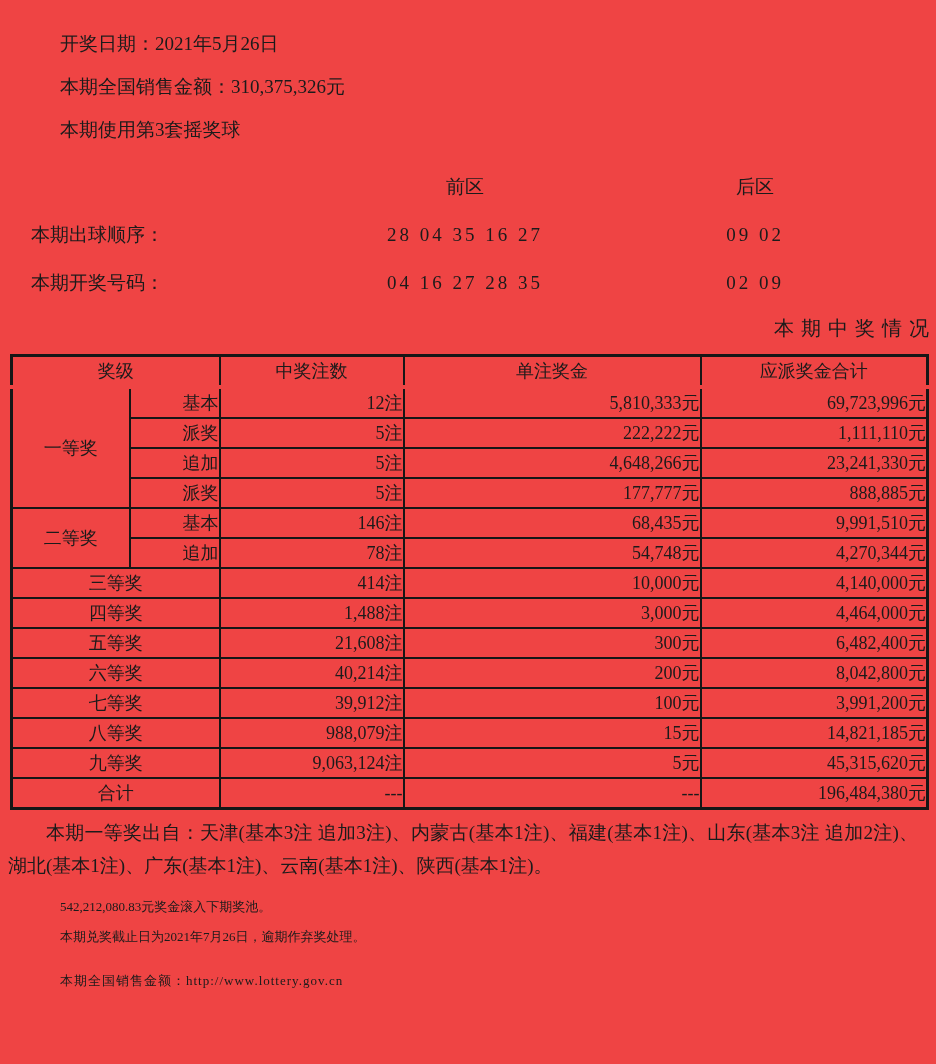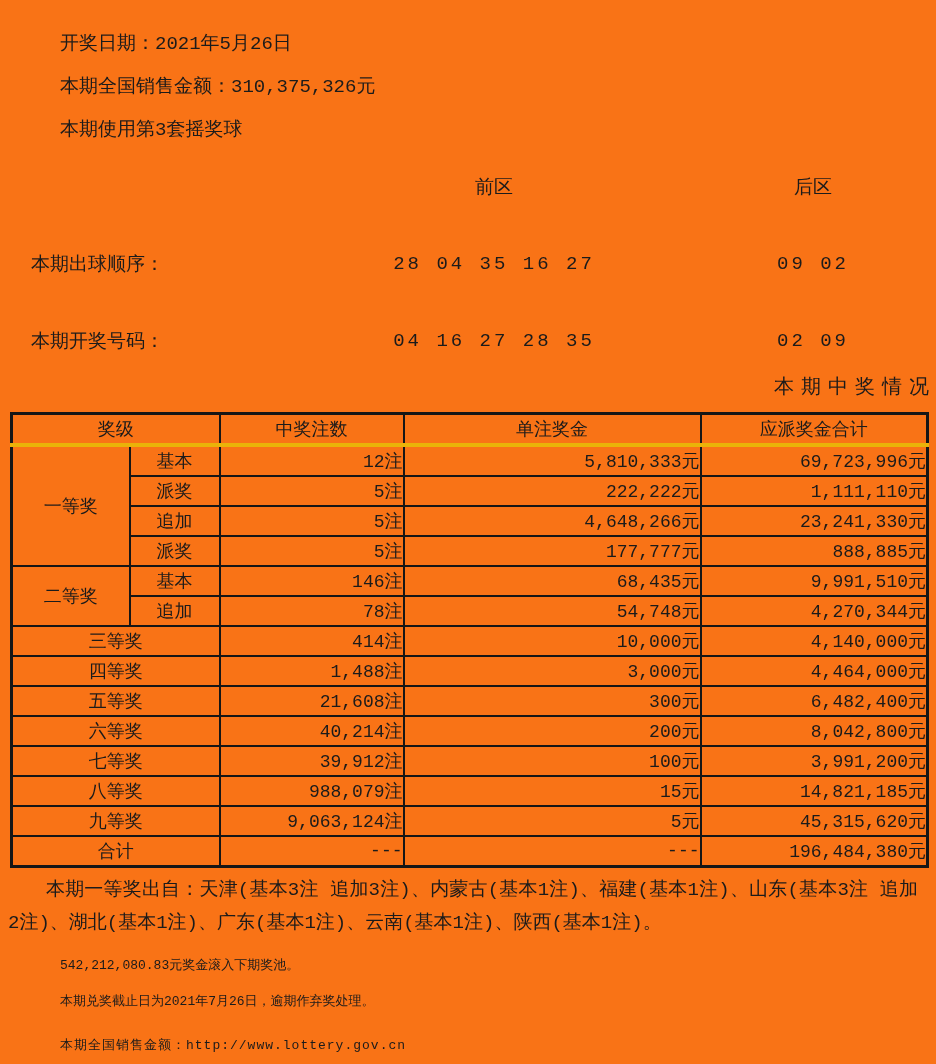--- a/index.html
+++ b/index.html
@@ -4,40 +4,39 @@
 <style>
   html, body {
     margin: 0;
     padding: 0;
     background: #ffffff;
   }
   .page {
     position: relative;
     width: 936px;
     height: 1064px;
-    background: #f97316;
+    background: #ef4444;
     color: #1b1b1b;
-    font-family: Liberation Mono, monospace;
+    font-family: Liberation Serif, serif;
     overflow: hidden;
     box-sizing: border-box;
   }
   
   .top-info { padding-top: 34px; }
   .info-line {
     margin: 0 0 23px 60px;
     font-size: 19px;
     line-height: 20px;
     white-space: pre;
   }
   
   .zone-grid {
     display: grid;
     grid-template-columns: 300px 330px 250px;
     margin-top: 14px;
-    gap: 29px;
   }
   .zone-cell {
     height: 48px;
     display: flex;
     align-items: center;
     font-size: 19px;
   }
   .zone-cell.center { justify-content: center; }
   .zone-cell.label { padding-left: 31px; }
   .zone-numbers { letter-spacing: 3px; }
@@ -58,43 +57,43 @@
   }
   table.prize th, table.prize td {
     border: 2px solid #161616;
     font-size: 18px;
     font-weight: normal;
     height: 26px;
     padding: 1px 0;
     overflow: hidden;
     white-space: nowrap;
   }
-  table.prize tr.head th { border-bottom: 4px solid #eab308; }
+  table.prize tr.head th { border-bottom: 4px solid #ef4444; }
   td.lvl, th.hd { text-align: center; }
-  td.sub { text-align: center; }
+  td.sub { text-align: right; }
   td.num { text-align: right; padding-right: 10px; }
   
   .rule-note {
     font-size: 14px;
     margin: 5px 0 0 18px;
   }
   .origin-para {
     font-size: 19px;
     line-height: 33px;
     margin: 6px 18px 0 8px;
     text-indent: 2em;
     text-align: justify;
   }
   .footer-line {
     font-size: 13px;
     margin: 0 0 0 60px;
     white-space: pre;
   }
   .footer-line.rollover { margin-top: 16px; }
-  .footer-line.deadline { margin-top: 18px; }
+  .footer-line.deadline { margin-top: 12px; }
   .footer-line.website  { margin-top: 26px; letter-spacing: 1px; }
 </style>
 </head>
 <body>
 
 <div class="page">
 
   <div class="top-info">
     <div class="info-line">开奖日期：2021年5月26日</div>
     <div class="info-line">本期全国销售金额：310,375,326元</div>

